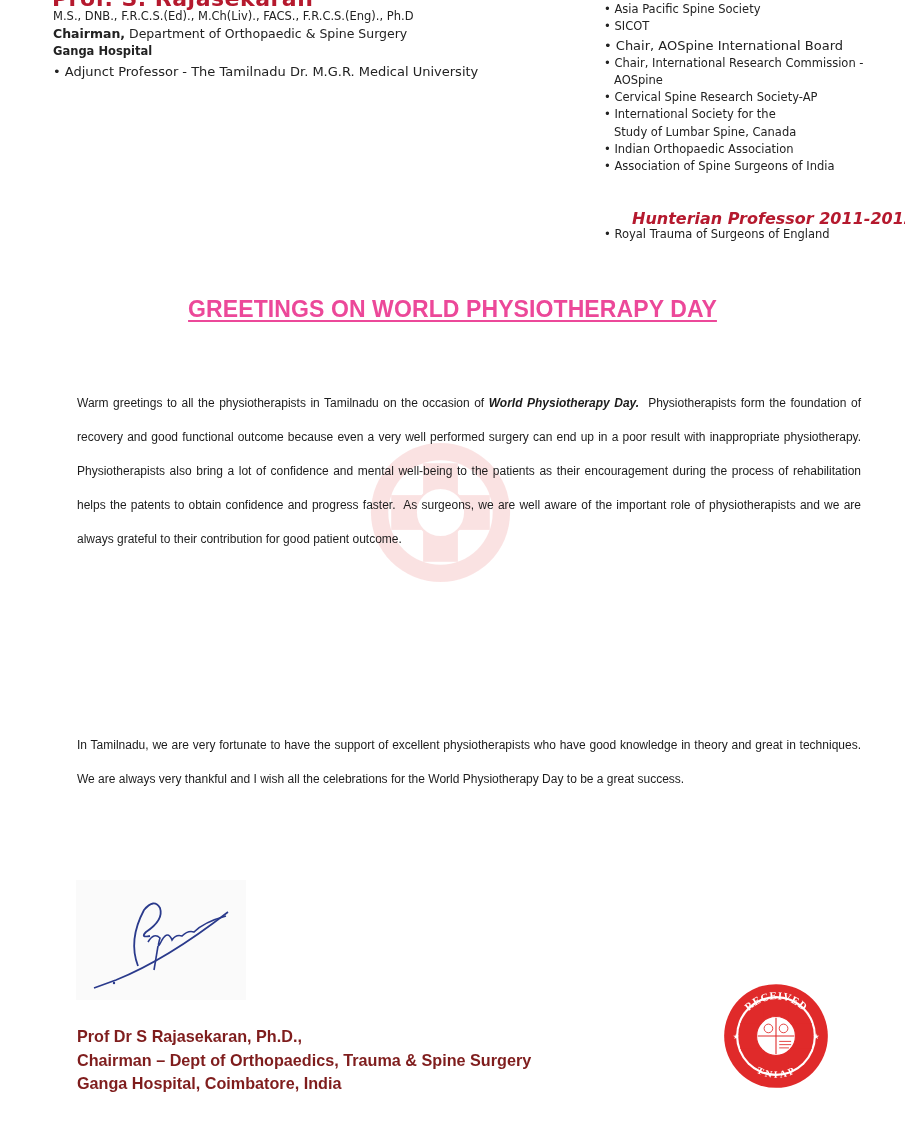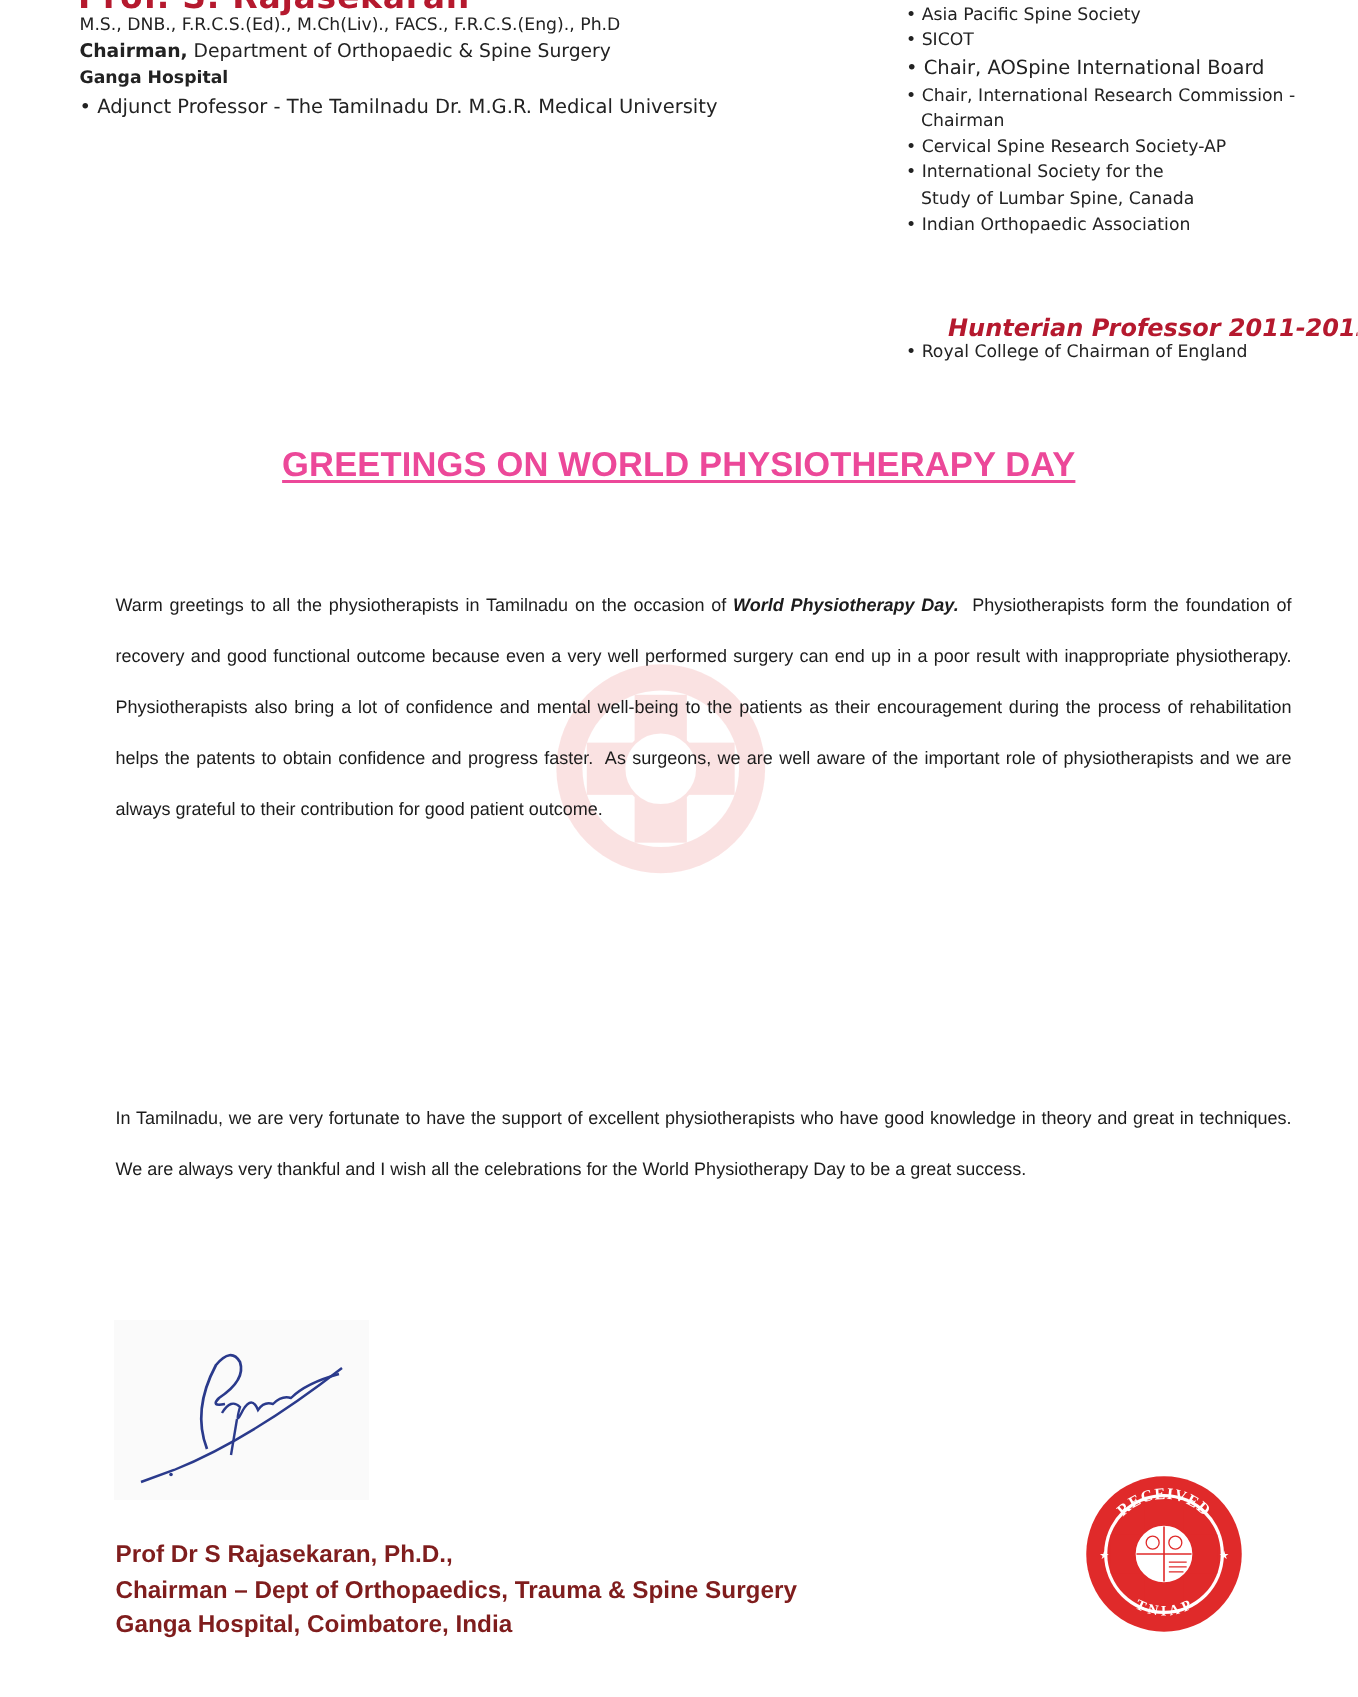--- a/index.html
+++ b/index.html
@@ -61,27 +61,28 @@
 <div class="abs lh-name">Prof. S. Rajasekaran</div>
 <div class="abs lh-line lh-quals">M.S., DNB., F.R.C.S.(Ed)., M.Ch(Liv)., FACS., F.R.C.S.(Eng)., Ph.D</div>
 <div class="abs lh-line lh-chair"><b>Chairman,</b><span> Department of Orthopaedic &amp; Spine Surgery</span></div>
 <div class="abs lh-line lh-hosp">Ganga Hospital</div>
 <div class="abs lh-line lh-adj">• Adjunct Professor - The Tamilnadu Dr. M.G.R. Medical University</div>
 
 <div class="abs rh-list">
   <div class="rh-item"><span>• Asia Pacific Spine Society</span></div>
   <div class="rh-item"><span>• SICOT</span></div>
   <div class="rh-item big"><span>• Chair, AOSpine International Board</span></div>
-  <div class="rh-item"><span>• Chair, International Research Commission -</span><span class="cont">Chairman</span></div>
+  <div class="rh-item"><span>• Chair, International Research Commission -</span><span class="cont">AOSpine</span></div>
   <div class="rh-item"><span>• Cervical Spine Research Society-AP</span></div>
   <div class="rh-item"><span>• International Society for the</span><span class="cont">Study of Lumbar Spine, Canada</span></div>
   <div class="rh-item"><span>• Indian Orthopaedic Association</span></div>
+  <div class="rh-item"><span>• Association of Spine Surgeons of India</span></div>
 </div>
 <div class="abs rh-hunter">Hunterian Professor 2011-2012</div>
-<div class="abs rh-royal">• Royal College of Chairman of England</div>
+<div class="abs rh-royal">• Royal Trauma of Surgeons of England</div>
 
 <svg class="abs watermark" viewBox="0 0 100 100">
   <circle cx="50" cy="50" r="48" fill="#e02a2a"></circle>
   <circle cx="50" cy="50" r="36" fill="#fff"></circle>
   <rect x="38" y="16" width="24" height="68" fill="#e02a2a"></rect>
   <rect x="16" y="38" width="68" height="24" fill="#e02a2a"></rect>
   <circle cx="50" cy="50" r="17" fill="#fff" stroke="#e02a2a" stroke-width="1.5"></circle>
 </svg>
 
 <div class="abs title">GREETINGS ON WORLD PHYSIOTHERAPY DAY</div>

